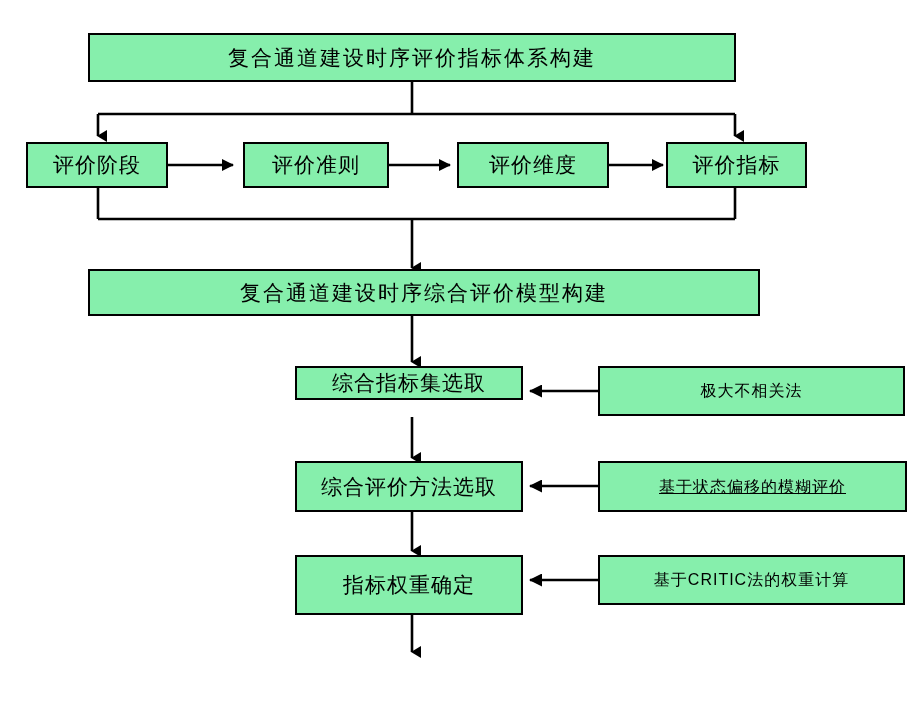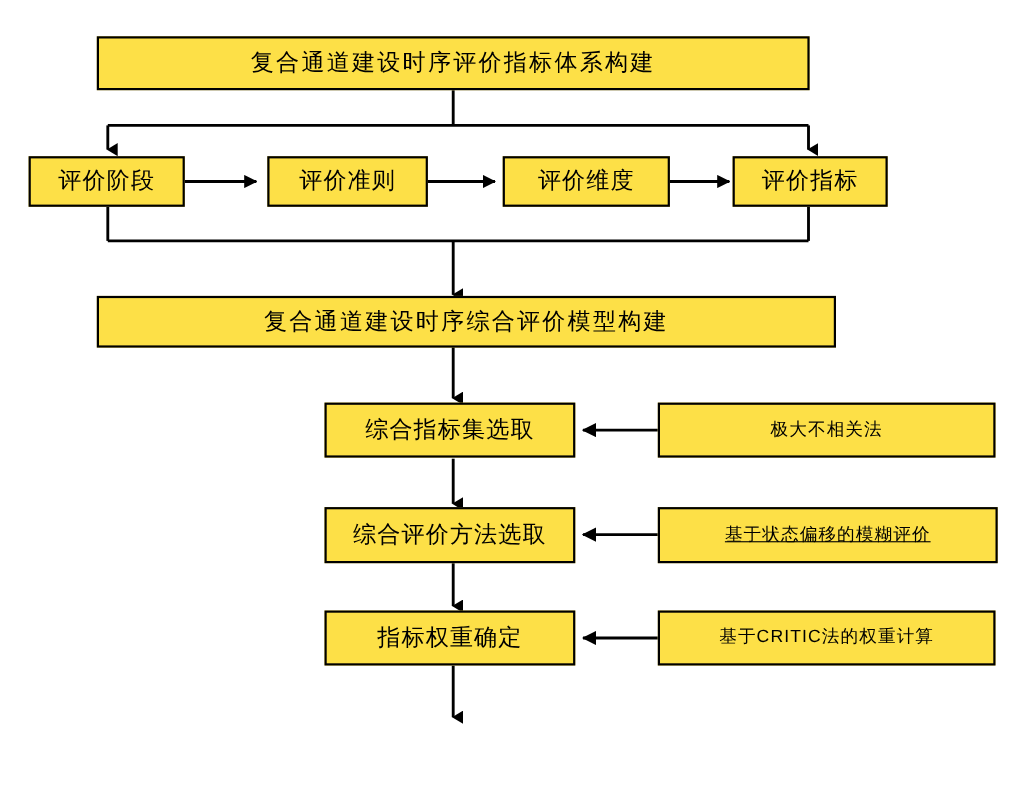--- a/index.html
+++ b/index.html
@@ -24,21 +24,21 @@
     position: absolute;
     left: 0;
     top: 0;
     width: 921px;
     height: 719px;
     pointer-events: none;
   }
   .node {
     position: absolute;
     box-sizing: border-box;
-    background: #fde047;
+    background: #86efac;
     border: 2px solid #000000;
     display: flex;
     align-items: center;
     justify-content: center;
     text-align: center;
     z-index: 2;
   }
   .node .txt {
     font-size: 21px;
     line-height: 1.1;
@@ -121,29 +121,29 @@
   </div>
 
   <div class="node small" style="left:666px; top:142px; width:141px; height:46px;">
     <span class="txt">评价指标</span>
   </div>
 
   <div class="node wide" style="left:88px; top:269px; width:672px; height:47px;justify-content:center;">
     <span class="txt">复合通道建设时序综合评价模型构建</span>
   </div>
 
-  <div class="node" style="left:295px; top:366px; width:228px; height:50px;">
+  <div class="node" style="left:295px; top:366px; width:228px; height:34px;">
     <span class="txt">综合指标集选取</span>
   </div>
 
   <div class="node" style="left:295px; top:461px; width:228px; height:51px;">
     <span class="txt">综合评价方法选取</span>
   </div>
 
-  <div class="node" style="left:295px; top:555px; width:228px; height:50px;">
+  <div class="node" style="left:295px; top:555px; width:228px; height:60px;">
     <span class="txt">指标权重确定</span>
   </div>
 
 
   <div class="node method" style="left:598px; top:366px; width:307px; height:50px;">
     <span class="txt">极大不相关法</span>
   </div>
 
   <div class="node method" style="left:598px; top:461px; width:309px; height:51px;text-decoration:underline;">
     <span class="txt">基于状态偏移的模糊评价</span>

